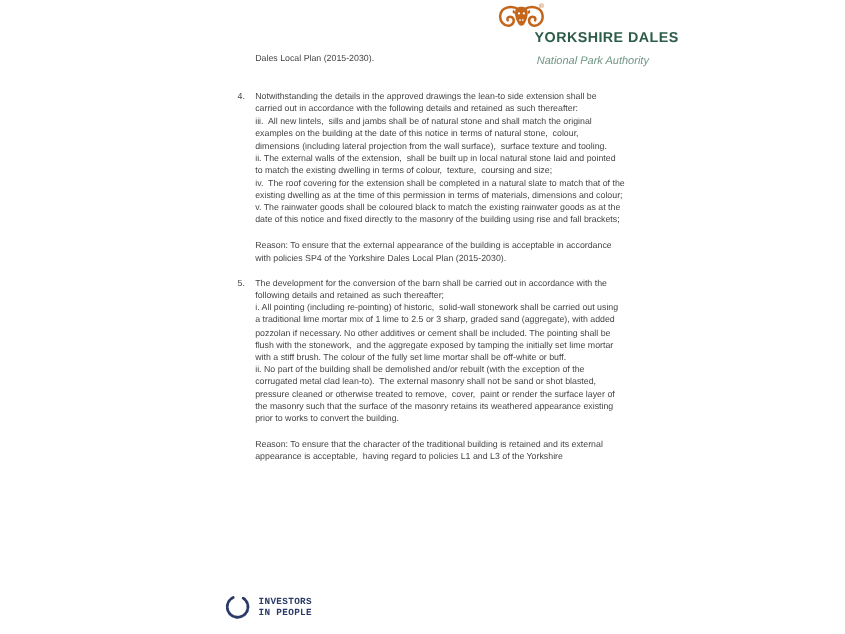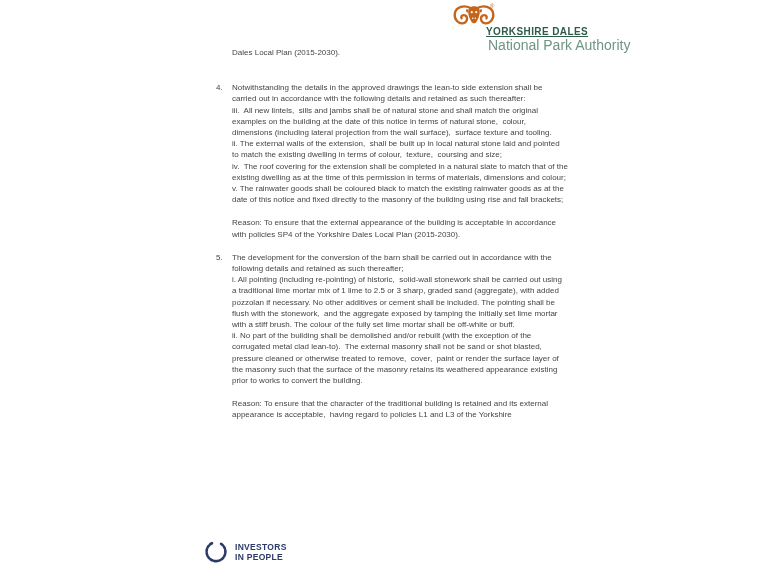--- a/index.html
+++ b/index.html
@@ -9,47 +9,47 @@
     font-family:"Liberation Sans", sans-serif;
     position:relative;
     overflow:hidden;
   }
   
   .header-logo { position:absolute; left:448px; top:2px; width:140px; height:46px; }
   .ram-svg { position:absolute; left:2px; top:1px; width:48px; height:27px; }
   .reg-mark { position:absolute; left:42px; top:1px; font-size:6px; color:#c4651c; }
   .org-name {
     position:absolute; left:38px; top:24px;
-    font-size:10px; font-weight:bold; letter-spacing:0.4px;
-    color:#2d5c49; white-space:nowrap;text-decoration:underline;
+    font-size:13px; font-weight:bold; letter-spacing:0.4px;
+    color:#2d5c49; white-space:nowrap;
   }
   .org-sub {
-    position:absolute; left:40px; top:35px;
-    font-size:14px; color:#6f9484; white-space:nowrap;
+    position:absolute; left:40px; top:48px;
+    font-size:10px; color:#6f9484; white-space:nowrap;font-style:italic;
   }
   
   .doc {
     position:absolute; left:216px; top:47px; width:352px;
     color:#454545; font-size:8px; line-height:11.2px;
   }
   .cont-line { margin:0 0 24px 16px; white-space:pre-wrap; }
   .condition { display:flex; margin-bottom:12px; }
   .cnum { width:16px; flex:none; }
   .cbody { width:336px; }
   .cbody p { margin:0; white-space:pre-wrap; }
   .cbody p.reason { margin-top:12px; }
   
   .iip {
     position:absolute; left:203px; top:539px;
     display:flex; align-items:center; gap:6px;
     color:#2b3a67;
   }
   .iip-text {
     font-size:8.5px; font-weight:bold; letter-spacing:0.3px;
-    line-height:10px; white-space:nowrap;
+    line-height:10px; white-space:nowrap;font-family:Liberation Mono, monospace;
   }
   .wreath-svg { width:26px; height:26px; }
 </style>
 </head>
 <body>
 
 <div class="header-logo">
   <svg class="ram-svg" viewBox="0 0 50 28">
     <g fill="none" stroke="#c4651c" stroke-width="2.4" stroke-linecap="round">
       <path d="M23,6 C15,1 6,4 5,11 C4,17 9,22 14,21 C18,20 19,15 16,13 C14,12 11,13 12,16"></path>

